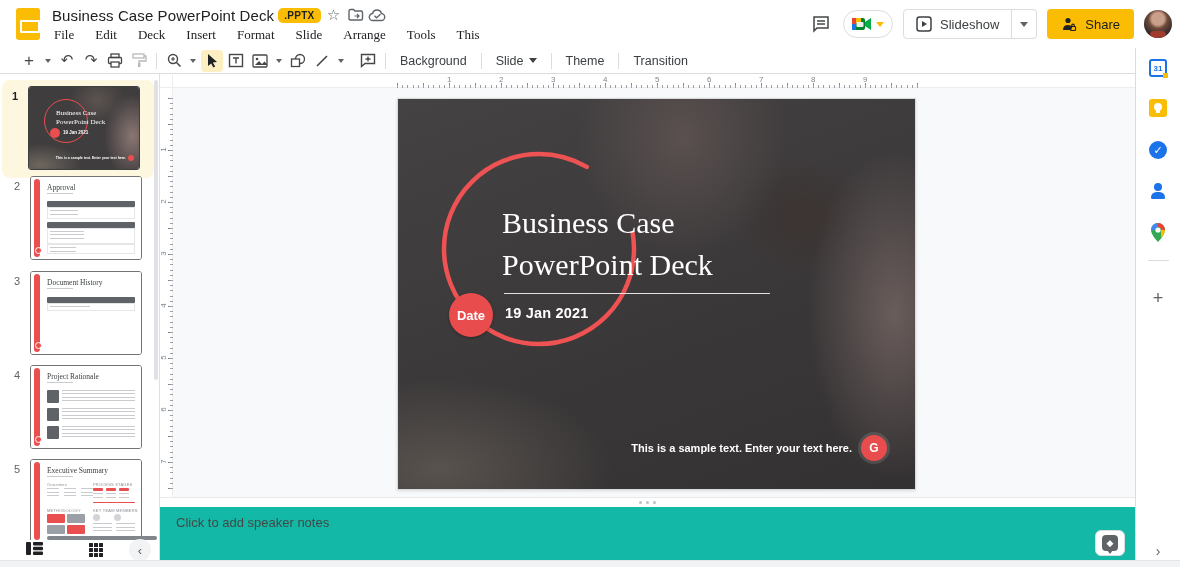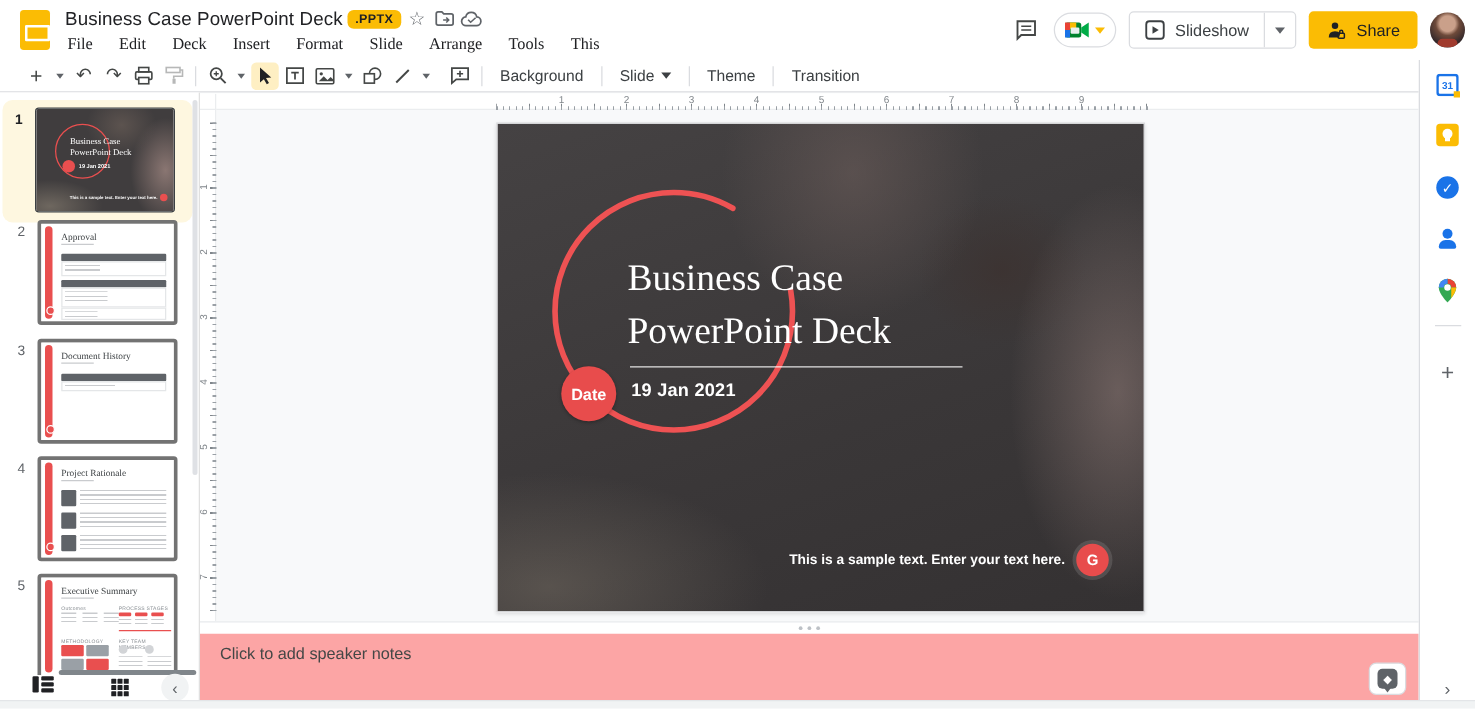--- a/index.html
+++ b/index.html
@@ -39,21 +39,21 @@
   .tb-sep { width:1px; height:16px; background:#dadce0; margin:0 6px; }
   .tb-text { font-size:12.5px; font-weight:500; color:#3c4043; padding:3px 8px; border-radius:4px; display:flex; align-items:center; gap:5px; }
   .tb-plus { font-size:17px; color:#444746; line-height:1; }
   .tb-undo { font-size:15px; color:#444746; line-height:1; font-family:"DejaVu Sans", sans-serif; }
   .toolbar-collapse { position:absolute; right:18px; top:50px; width:22px; height:22px; display:flex; align-items:center; justify-content:center; }
 
   
   .filmstrip { position:absolute; left:0; top:74px; width:160px; height:466px; background:#fff; border-right:1px solid #e0e0e0; overflow:hidden; }
   .thumb-cell { position:absolute; left:4px; width:148px; display:flex; }
   .thumb-num { width:26px; text-align:center; font-size:11px; color:#5f6368; padding-top:4px; }
-  .thumb-box { width:112px; height:84px; background:#fff; border:3px solid #737373; border-radius:3px; overflow:hidden; position:relative; }
+  .thumb-box { width:112px; height:84px; background:#fff; border:1px solid #737373; border-radius:3px; overflow:hidden; position:relative; }
   .cell-selected { background:#fef7e0; border-radius:8px; padding:6px 0 8px 0; left:2px; width:152px; }
   .cell-selected .thumb-box { border:1.5px solid #3c4043; }
   .cell-selected .thumb-num { font-weight:bold; color:#202124; }
   
   .mini-dark { position:absolute; inset:0; background:radial-gradient(ellipse 40px 34px at 62% 16%, #5c534f 0%, transparent 70%), radial-gradient(ellipse 40px 60px at 94% 60%, #8a7672 0%, transparent 70%), radial-gradient(ellipse 60px 30px at 10% 95%, #6e675f 0%, transparent 70%), #403d3e; }
   .mini-ring { position:absolute; left:15px; top:12px; width:44px; height:44px; border:1.5px solid #e94f4f; border-radius:50%; }
   .mini-title { position:absolute; left:27px; top:22px; font-family:"Liberation Serif", serif; font-size:7px; line-height:9px; color:#fff; white-space:nowrap; }
   .mini-datedot { position:absolute; left:21px; top:41px; width:10px; height:10px; background:#e94f4f; border-radius:50%; font-size:3px; color:#fff; display:flex; align-items:center; justify-content:center; }
   .mini-dateval { position:absolute; left:34px; top:43px; font-size:4.5px; font-weight:bold; color:#fff; }
   .mini-footer { position:absolute; right:5px; bottom:8px; display:flex; align-items:center; gap:2px; }
@@ -111,21 +111,21 @@
   .slide-underline { position:absolute; left:106px; top:194px; width:266px; height:1px; background:rgba(255,255,255,.85); }
   .date-circle { position:absolute; left:51px; top:194px; width:44px; height:44px; border-radius:50%; background:#e84c4c; display:flex; align-items:center; justify-content:center; font-size:13px; font-weight:bold; color:#fff; box-shadow:0 1px 3px rgba(0,0,0,.3); }
   .date-value { position:absolute; left:107px; top:206px; font-size:14.5px; font-weight:bold; color:#fff; letter-spacing:.2px; }
   .slide-footer { position:absolute; right:28px; top:336px; display:flex; align-items:center; gap:9px; }
   .slide-footer-text { font-size:11px; font-weight:bold; color:#fff; }
   .g-circle { width:26px; height:26px; border-radius:50%; background:#e84c4c; color:#fff; font-size:12px; font-weight:bold; display:flex; align-items:center; justify-content:center; box-shadow:0 0 0 3px rgba(255,255,255,.12); }
 
   
   .notes-divider { position:absolute; left:160px; top:497px; width:975px; height:10px; background:#fff; border-top:1px solid #e8eaed; display:flex; align-items:center; justify-content:center; gap:4px; }
   .notes-divider i { width:3px; height:3px; border-radius:50%; background:#bdc1c6; }
-  .notes { position:absolute; left:160px; top:507px; width:975px; height:53px; background:#fca5a5; }
+  .notes { position:absolute; left:160px; top:507px; width:975px; height:53px; background:#14b8a6; }
   .notes-text { position:absolute; left:16px; top:8px; font-size:13px; color:#444746; }
   .explore-btn { position:absolute; right:10px; bottom:4px; width:30px; height:26px; border:1px solid #dadce0; border-radius:6px; background:#fff; display:flex; align-items:center; justify-content:center; }
   .explore-glyph { width:16px; height:16px; background:#5f6368; border-radius:4px; color:#fff; font-size:9px; display:flex; align-items:center; justify-content:center; position:relative; }
   .explore-glyph::after { content:""; position:absolute; left:5px; bottom:-3px; border-left:3px solid transparent; border-right:3px solid transparent; border-top:4px solid #5f6368; }
 
   
   .sidebar { position:absolute; left:1135px; top:48px; width:45px; height:512px; background:#fff; border-left:1px solid #dadce0; }
   .side-ico { position:absolute; left:50%; transform:translateX(-50%); width:20px; height:20px; display:flex; align-items:center; justify-content:center; }
   .cal-ico { background:#fff; border-radius:3px; width:18px; height:18px; box-shadow:inset 0 0 0 2px #1a73e8; color:#1a73e8; font-size:8px; font-weight:bold; display:flex; align-items:center; justify-content:center; position:relative; }
   .cal-ico::before { content:""; position:absolute; right:-1px; bottom:-1px; width:5px; height:5px; background:#fbbc04; }

